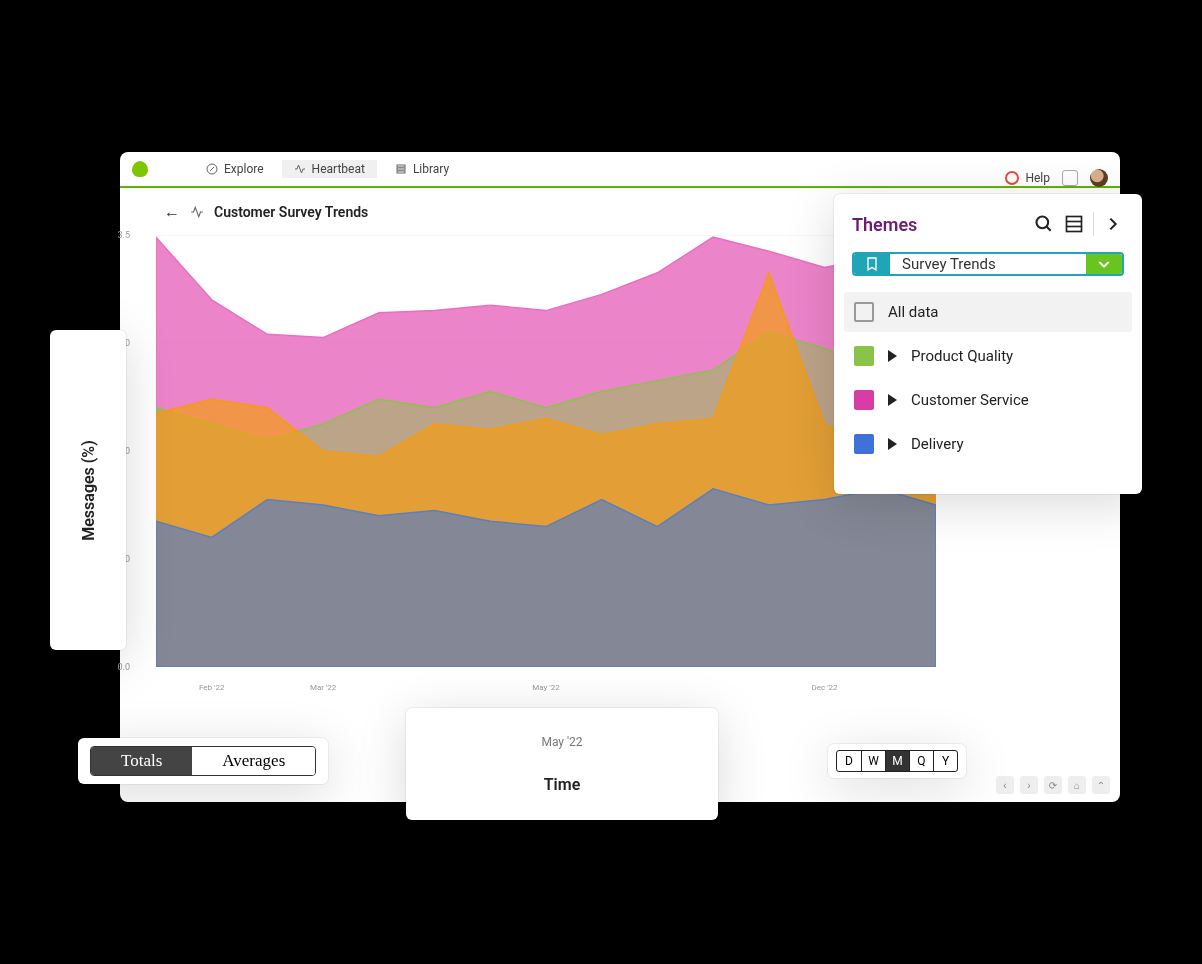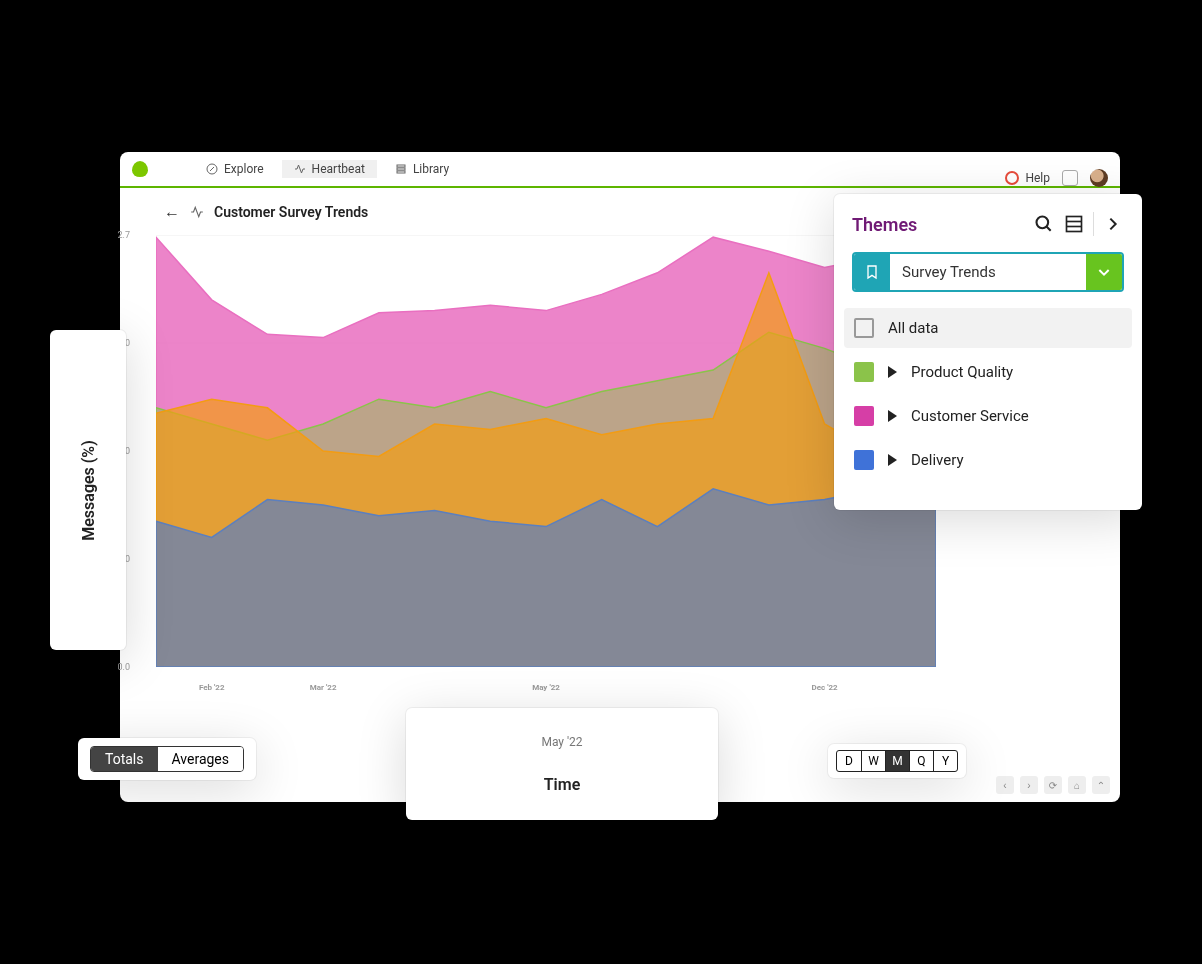--- a/index.html
+++ b/index.html
@@ -41,40 +41,40 @@
 .chart-container {
   position: relative;
   margin-left: 36px;
   width: 780px;
   height: 432px;
 }
 .chart-svg { position:absolute; left:0; top:0; }
 .y-ticks { position:absolute; left:-26px; top:0; height:100%; font-size:9px; color:#999; }
 .y-tick { position:absolute; right:0; transform: translateY(-50%); }
 .x-ticks { position:absolute; left:0; bottom:-16px; width:100%; font-size:8px; color:#999; }
-.x-tick { position:absolute; transform: translateX(-50%); font-weight: bold; }
+.x-tick { position:absolute; transform: translateX(-50%); }
 
 .bottom-toolbar {
   position:absolute; bottom:8px; right:10px; display:flex; gap:6px; align-items:center;
 }
 .bottom-toolbar button { width:18px; height:18px; font-size:10px; border:none; background:#eee; border-radius:3px; color:#888; }
 
 
 .panel-themes {
   position:absolute; left:834px; top:194px;
   width:308px; background:#fff; border-radius:6px;
   box-shadow: 0 10px 50px rgba(0,0,0,0.15), 0 0 0 1px rgba(0,0,0,0.05);
   padding: 18px 0 30px;
 }
 .themes-head { display:flex; align-items:center; padding:0 18px 16px; }
 .themes-title { font-size:18px; font-weight:600; color:#701a75; flex:1; }
 .themes-head .icon-btn { width:22px; height:22px; display:flex; align-items:center; justify-content:center; cursor:pointer; }
 .vdiv { width:1px; height:24px; background:#ddd; margin:0 8px; }
 .dropdown {
-  display:flex; align-items:center; margin:0 18px 16px; height:40px;
+  display:flex; align-items:center; margin:0 18px 16px; height:24px;
   border:2px solid #1fa5b5; border-radius:4px; overflow:hidden;
 }
 .dropdown-bookmark { width:36px; height:100%; background:#1fa5b5; display:flex; align-items:center; justify-content:center; }
 .dropdown-label { flex:1; padding:0 12px; font-size:15px; color:#333; }
 .dropdown-caret { width:36px; height:100%; background:#68c41f; display:flex; align-items:center; justify-content:center; }
 .theme-list { display:flex; flex-direction:column; gap:4px; padding:0 10px; }
 .theme-row { display:flex; align-items:center; gap:14px; padding:10px 10px; border-radius:4px; cursor:pointer; }
 .theme-row.all { background:#f2f2f2; }
 .swatch { width:20px; height:20px; border-radius:2px; }
 .swatch.empty { border:2px solid #999; background:transparent; }
@@ -98,21 +98,21 @@
 .time-tick { font-size:12px; color:#777; }
 .time-label { font-size:16px; font-weight:600; color:#222; }
 
 .panel-toggle {
   position:absolute; left:78px; top:738px;
   background:#fff; border-radius:6px;
   box-shadow: 0 10px 50px rgba(0,0,0,0.15), 0 0 0 1px rgba(0,0,0,0.05);
   padding:8px 12px;
 }
 .seg { display:flex; border:1px solid #333; border-radius:4px; overflow:hidden; }
-.seg-btn { padding:4px 14px; font-size:14px; background:#fff; cursor:pointer; }
+.seg-btn { padding:4px 30px; font-size:17px; background:#fff; cursor:pointer;font-family:Liberation Serif, serif; }
 .seg-btn.active { background:#444; color:#fff; }
 
 .panel-interval {
   position:absolute; left:828px; top:744px;
   background:#fff; border-radius:6px;
   box-shadow: 0 10px 50px rgba(0,0,0,0.15), 0 0 0 1px rgba(0,0,0,0.05);
   padding:6px 8px;
 }
 .seg2 { display:flex; border:1px solid #222; border-radius:3px; overflow:hidden; }
 .seg2-btn { width:24px; text-align:center; padding:3px 0; font-size:12px; border-left:1px solid #222; cursor:pointer; }
@@ -174,21 +174,21 @@
         <path d="M 0 2.160000000000025 L 55.71428571428571 64.80000000000001 L 111.42857142857142 99.36000000000001 L 167.14285714285714 102.60000000000002 L 222.85714285714283 77.76000000000005 L 278.57142857142856 75.60000000000002 L 334.2857142857143 70.19999999999999 L 390 75.60000000000002 L 445.71428571428567 59.39999999999998 L 501.42857142857144 37.80000000000001 L 557.1428571428571 2.160000000000025 L 612.8571428571429 16.19999999999999 L 668.5714285714286 32.39999999999998 L 724.2857142857143 21.600000000000023 L 780 16.19999999999999 L 780 432 L 0 432 Z" fill="#e96fc0" fill-opacity="0.85" stroke="#e96fc0" stroke-width="1.5"></path>
         <path d="M 0 172.8 L 55.71428571428571 189 L 111.42857142857142 205.2 L 167.14285714285714 189 L 222.85714285714283 164.16000000000003 L 278.57142857142856 172.8 L 334.2857142857143 156.60000000000002 L 390 172.8 L 445.71428571428567 156.60000000000002 L 501.42857142857144 145.8 L 557.1428571428571 135 L 612.8571428571429 97.19999999999999 L 668.5714285714286 113.39999999999998 L 724.2857142857143 135 L 780 118.80000000000001 L 780 432 L 0 432 Z" fill="#8bc34a" fill-opacity="0.5" stroke="#8bc34a" stroke-width="1.5"></path>
         <path d="M 0 178.2 L 55.71428571428571 164.16000000000003 L 111.42857142857142 172.8 L 167.14285714285714 216 L 222.85714285714283 221.4 L 278.57142857142856 189 L 334.2857142857143 194.39999999999998 L 390 183.60000000000002 L 445.71428571428567 199.8 L 501.42857142857144 189 L 557.1428571428571 183.60000000000002 L 612.8571428571429 37.80000000000001 L 668.5714285714286 189 L 724.2857142857143 221.4 L 780 189 L 780 432 L 0 432 Z" fill="#f39c12" fill-opacity="0.7" stroke="#f39c12" stroke-width="1.5"></path>
         <path d="M 0 286.2 L 55.71428571428571 302.4 L 111.42857142857142 264.6 L 167.14285714285714 270 L 222.85714285714283 280.8 L 278.57142857142856 275.4 L 334.2857142857143 286.2 L 390 291.6 L 445.71428571428567 264.6 L 501.42857142857144 291.6 L 557.1428571428571 253.8 L 612.8571428571429 270 L 668.5714285714286 264.6 L 724.2857142857143 253.8 L 780 270 L 780 432 L 0 432 Z" fill="#5b7fbf" fill-opacity="0.7" stroke="#5b7fbf" stroke-width="1.5"></path>
       </svg>
     <div class="y-ticks" id="y-ticks">
         <span class="y-tick" style="top: 432px;">0.0</span>
         <span class="y-tick" style="top: 324px;">1.0</span>
         <span class="y-tick" style="top: 216px;">2.0</span>
         <span class="y-tick" style="top: 108px;">3.0</span>
-        <span class="y-tick" style="top: 0px;">2.7</span>
+        <span class="y-tick" style="top: 0px;">3.5</span>
       </div>
     <div class="x-ticks" id="x-ticks">
         <span class="x-tick" style="left: 55.7143px;">Feb '22</span>
         <span class="x-tick" style="left: 167.143px;">Mar '22</span>
         <span class="x-tick" style="left: 390px;">May '22</span>
         <span class="x-tick" style="left: 668.571px;">Dec '22</span>
       </div>
   </div>
 
   <div class="bottom-toolbar">

